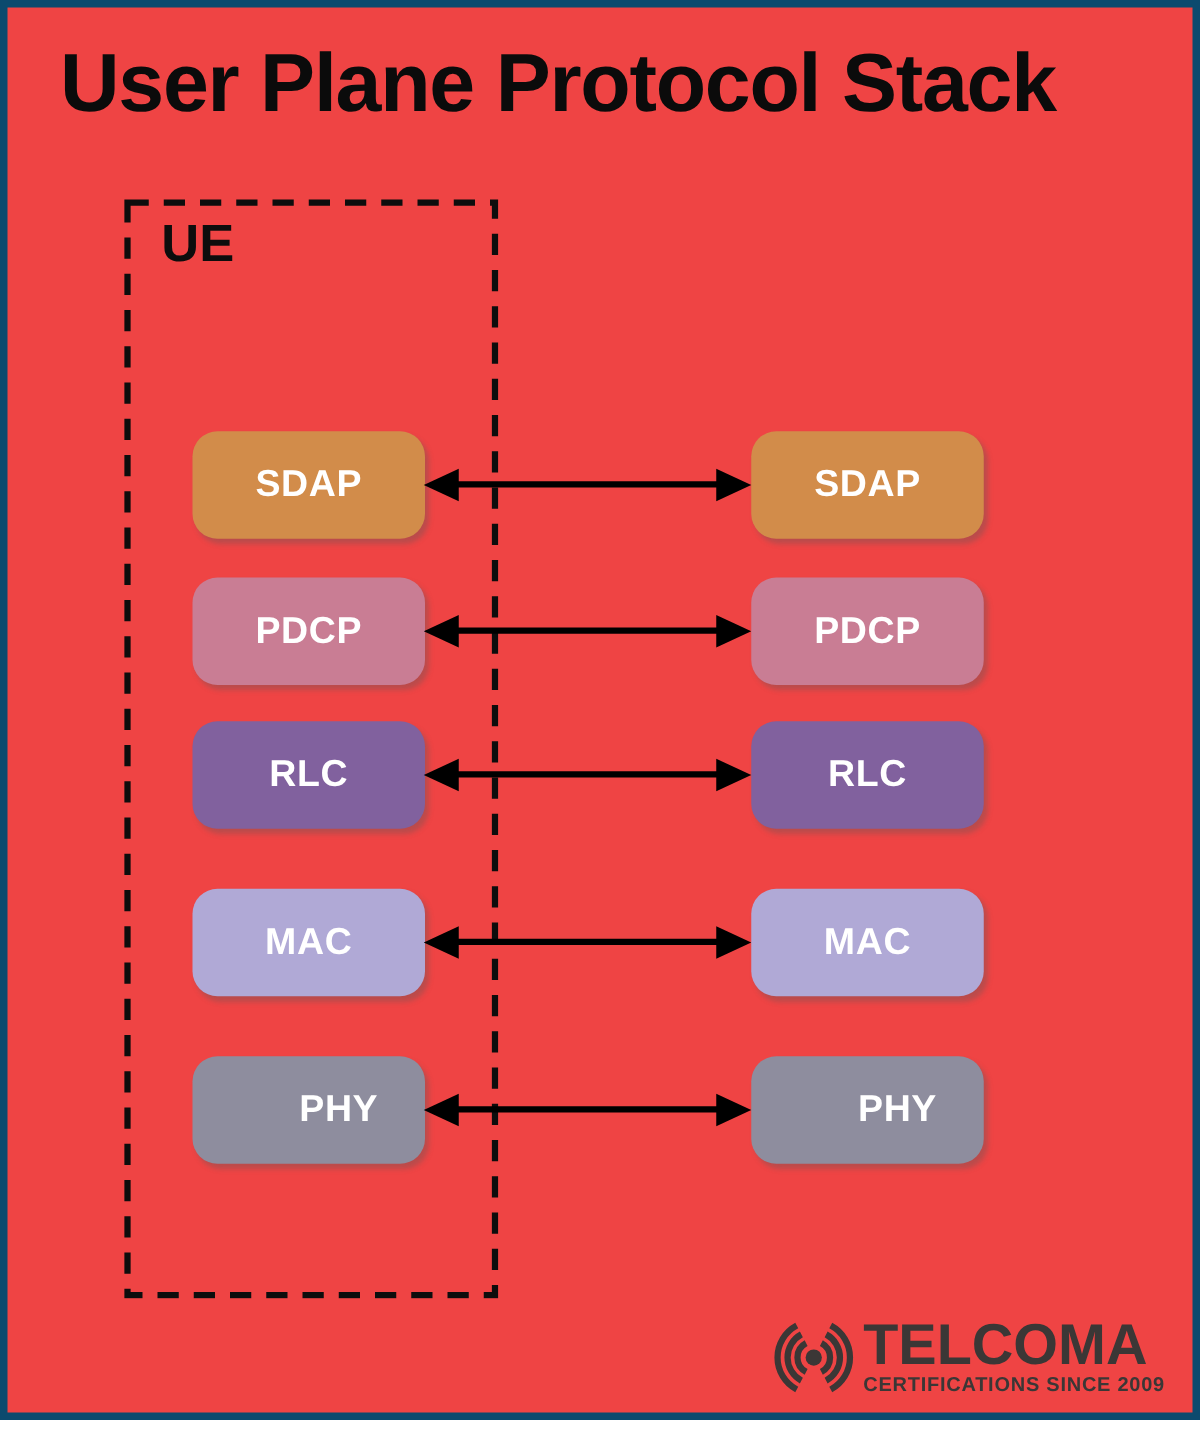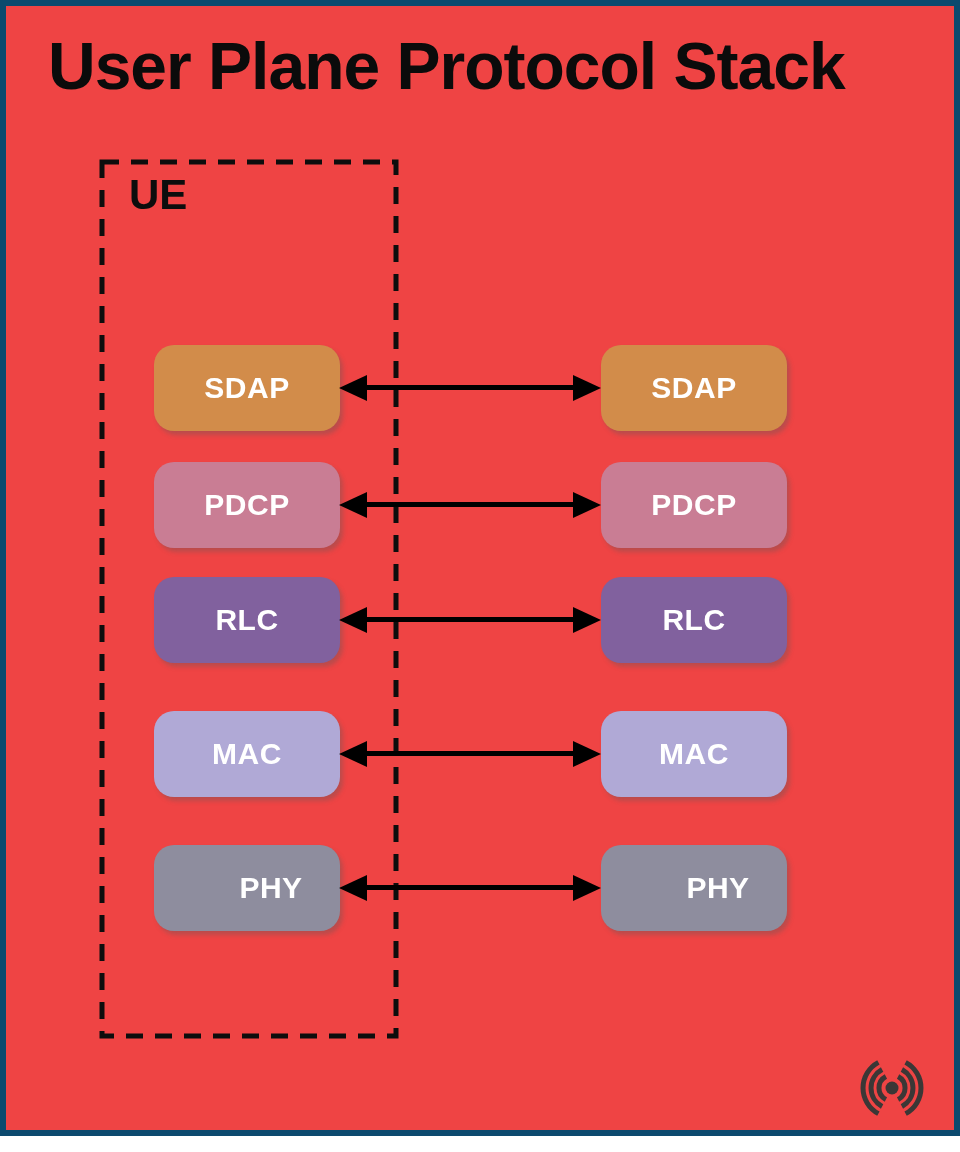--- a/index.html
+++ b/index.html
@@ -195,15 +195,19 @@
       <g stroke="#3b3736" stroke-width="5" fill="none">
         <path d="M42.1 18.5 A13 13 0 0 1 42.1 41.5"></path>
         <path d="M45.9 11.5 A21 21 0 0 1 45.9 48.5"></path>
         <path d="M49.6 4.4  A29 29 0 0 1 49.6 55.6"></path>
         <path d="M29.9 18.5 A13 13 0 0 0 29.9 41.5"></path>
         <path d="M26.1 11.5 A21 21 0 0 0 26.1 48.5"></path>
         <path d="M22.4 4.4  A29 29 0 0 0 22.4 55.6"></path>
       </g>
       <circle cx="36" cy="30" r="6.5" fill="#3b3736"></circle>
     </svg>
+    <div class="logo-text">
+      <div class="brand">TELCOMA</div>
+      <div class="tagline">CERTIFICATIONS SINCE 2009</div>
+    </div>
   </div>
 
 </div>
 
 </body></html>

